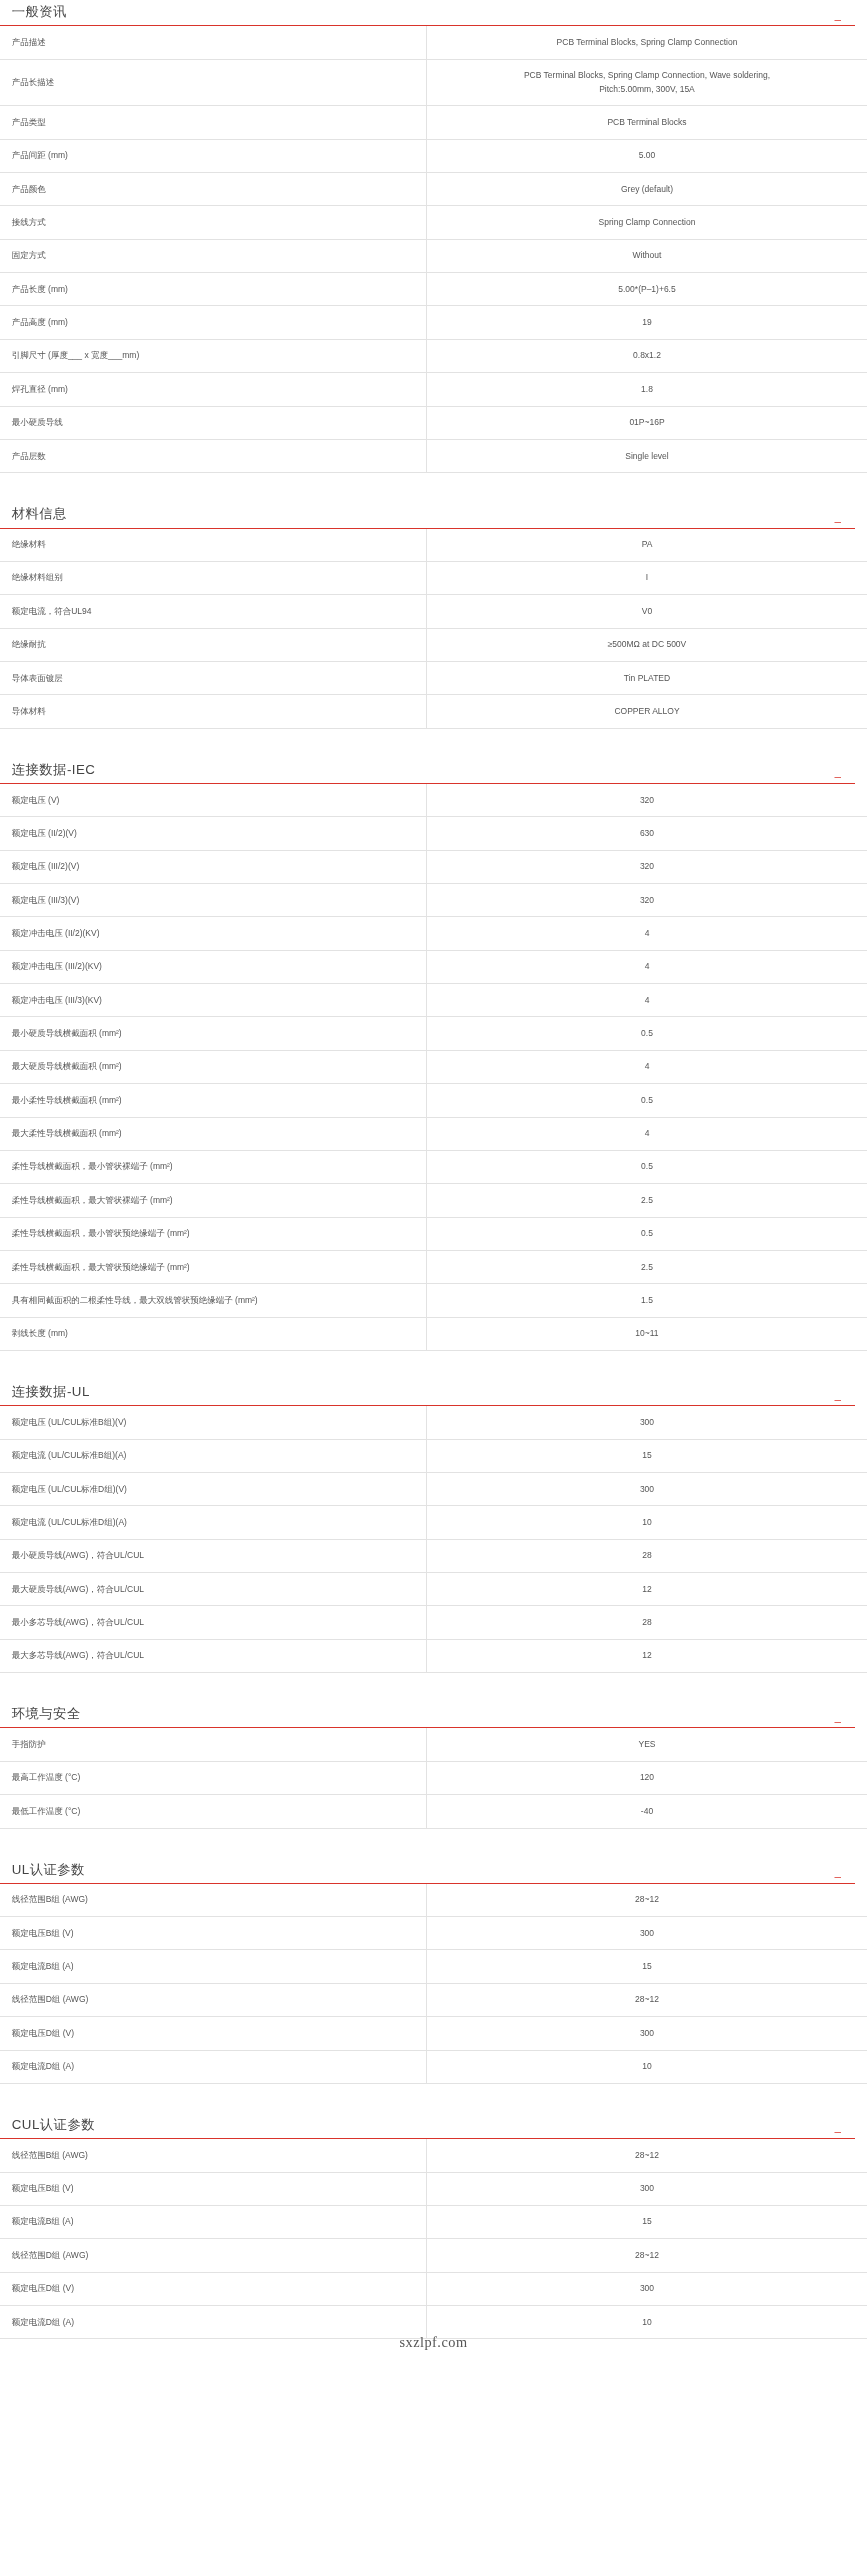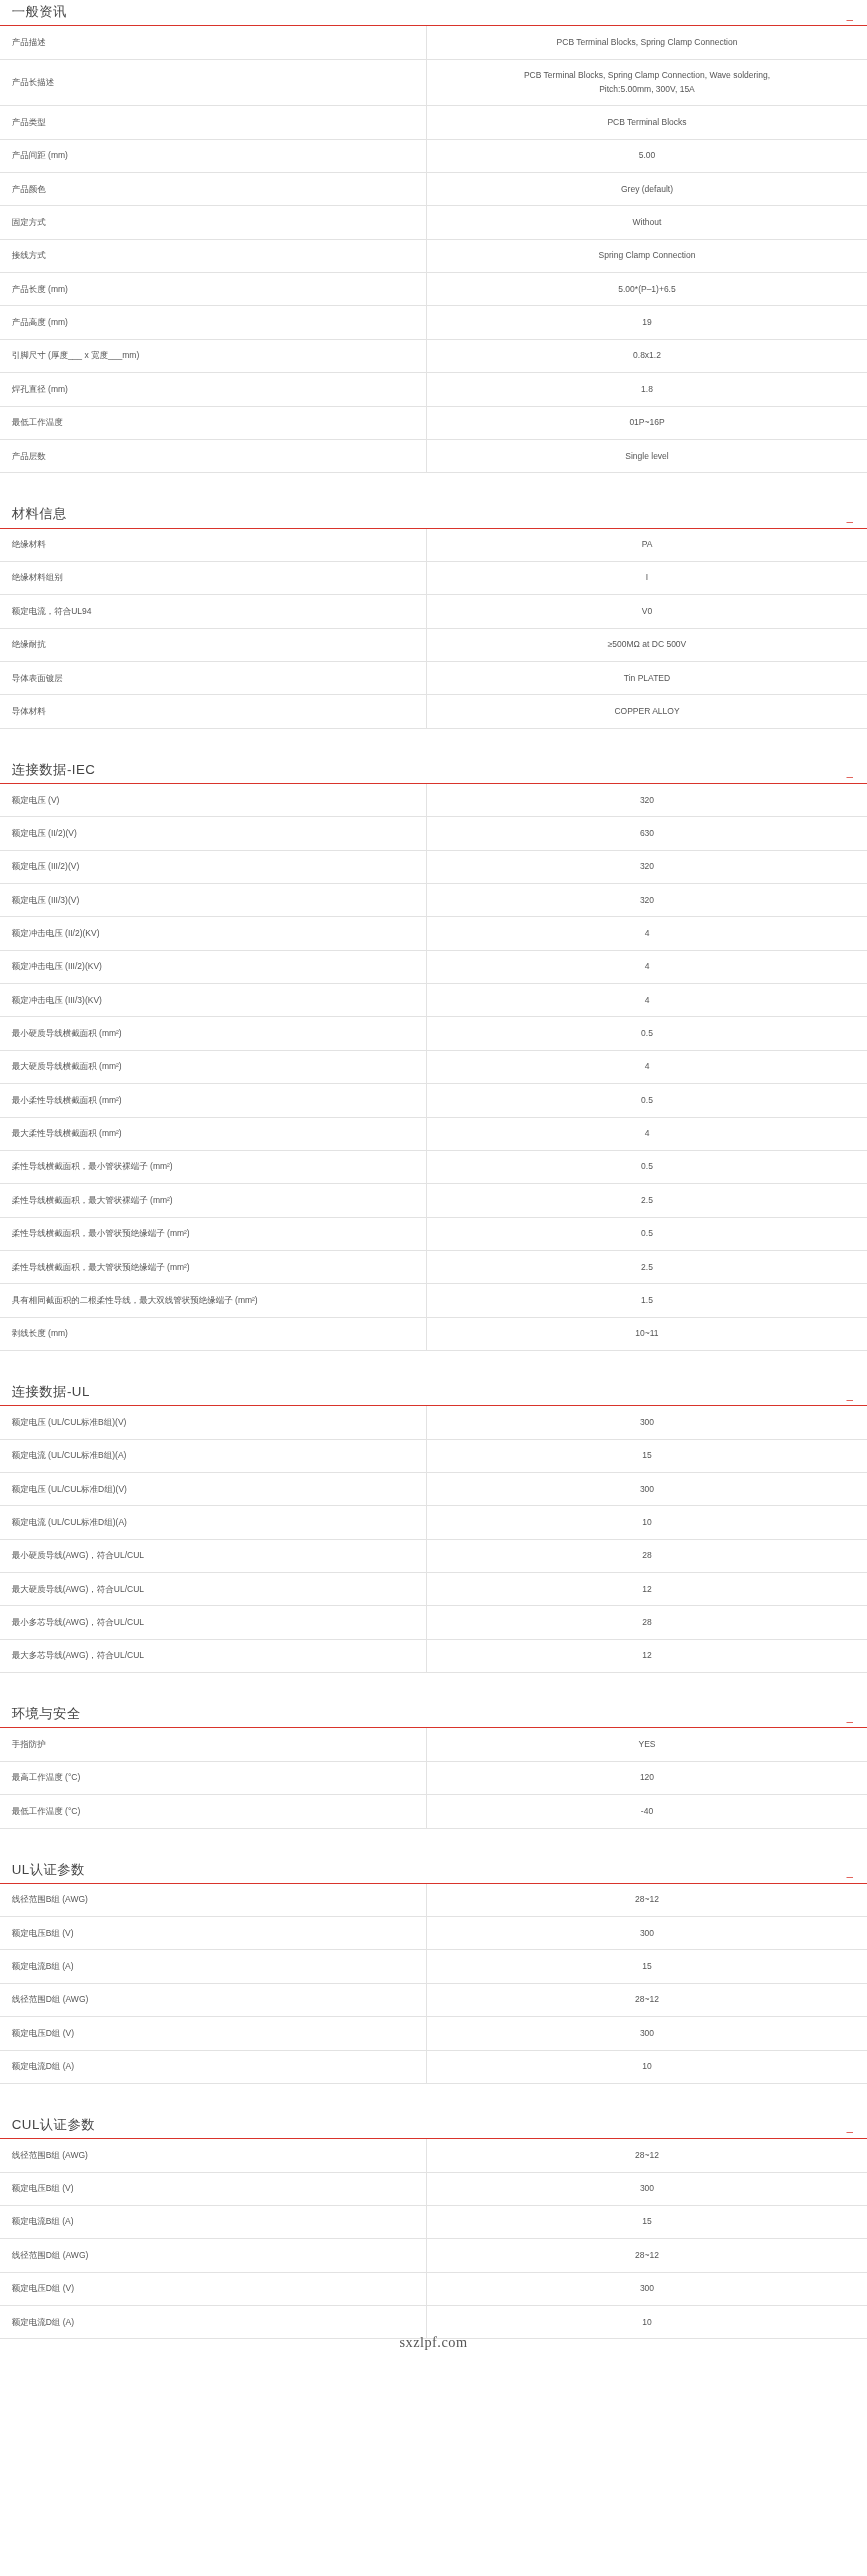--- a/index.html
+++ b/index.html
@@ -19,21 +19,21 @@
     padding: 0 0 21px 0;
     position: relative;
   }
   .section {
     margin: 0 0 0 0;
   }
   .section-header {
     position: relative;
     padding: 0 16px 5.3px 11.7px;
     border-bottom: 1.1px solid #d9342b;
-    margin: 0 0 0 0;
+    margin: 0 12px 0 0;
   }
   .section-title {
     font-size: 13.3px;
     color: #444444;
     letter-spacing: 0.5px;
     line-height: 1.2;
     display: inline-block;
   }
   .section-toggle {
     position: absolute;
@@ -113,45 +113,45 @@
         </tr>
         <tr>
           <td class="k">产品间距 (mm)</td>
           <td class="v">5.00</td>
         </tr>
         <tr>
           <td class="k">产品颜色</td>
           <td class="v">Grey (default)</td>
         </tr>
         <tr>
+          <td class="k">接线方式</td>
+          <td class="v">Spring Clamp Connection</td>
+        </tr>
+        <tr>
           <td class="k">固定方式</td>
           <td class="v">Without</td>
         </tr>
         <tr>
-          <td class="k">接线方式</td>
-          <td class="v">Spring Clamp Connection</td>
-        </tr>
-        <tr>
           <td class="k">产品长度 (mm)</td>
           <td class="v">5.00*(P–1)+6.5</td>
         </tr>
         <tr>
           <td class="k">产品高度 (mm)</td>
           <td class="v">19</td>
         </tr>
         <tr>
           <td class="k">引脚尺寸 (厚度___ x 宽度___mm)</td>
           <td class="v">0.8x1.2</td>
         </tr>
         <tr>
           <td class="k">焊孔直径 (mm)</td>
           <td class="v">1.8</td>
         </tr>
         <tr>
-          <td class="k">最低工作温度</td>
+          <td class="k">最小硬质导线</td>
           <td class="v">01P~16P</td>
         </tr>
         <tr>
           <td class="k">产品层数</td>
           <td class="v">Single level</td>
         </tr>
       </tbody>
     </table>
   </div>
 

